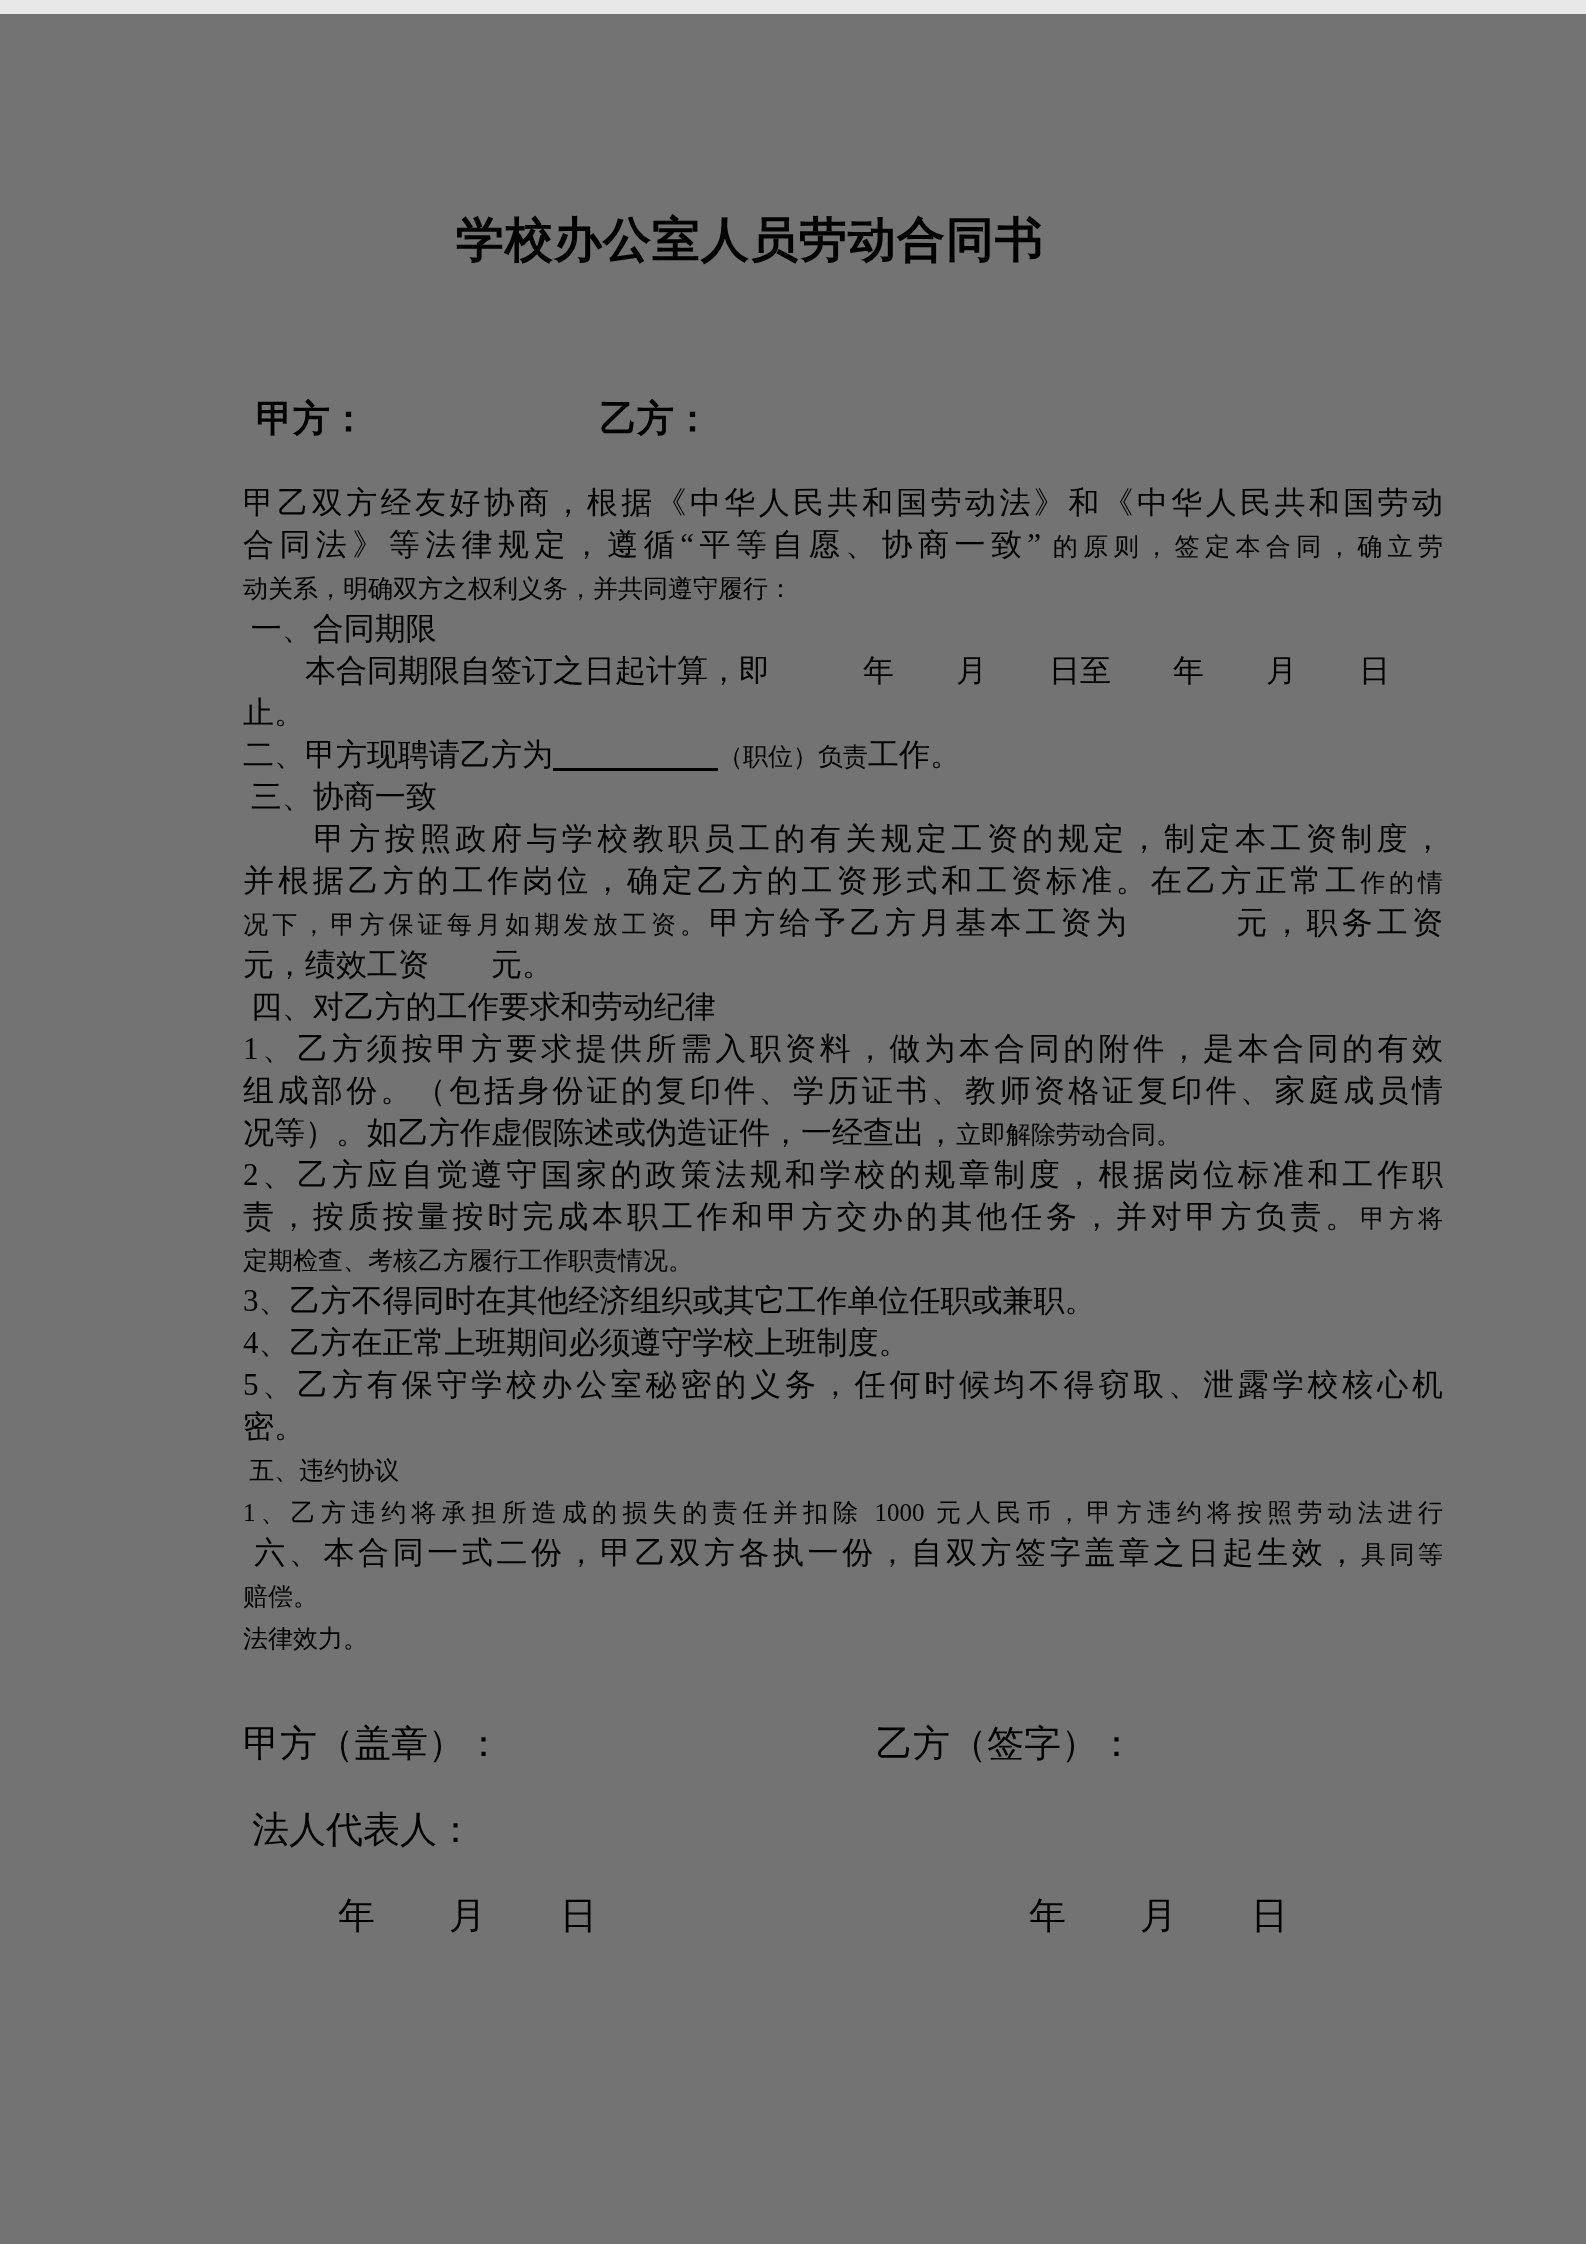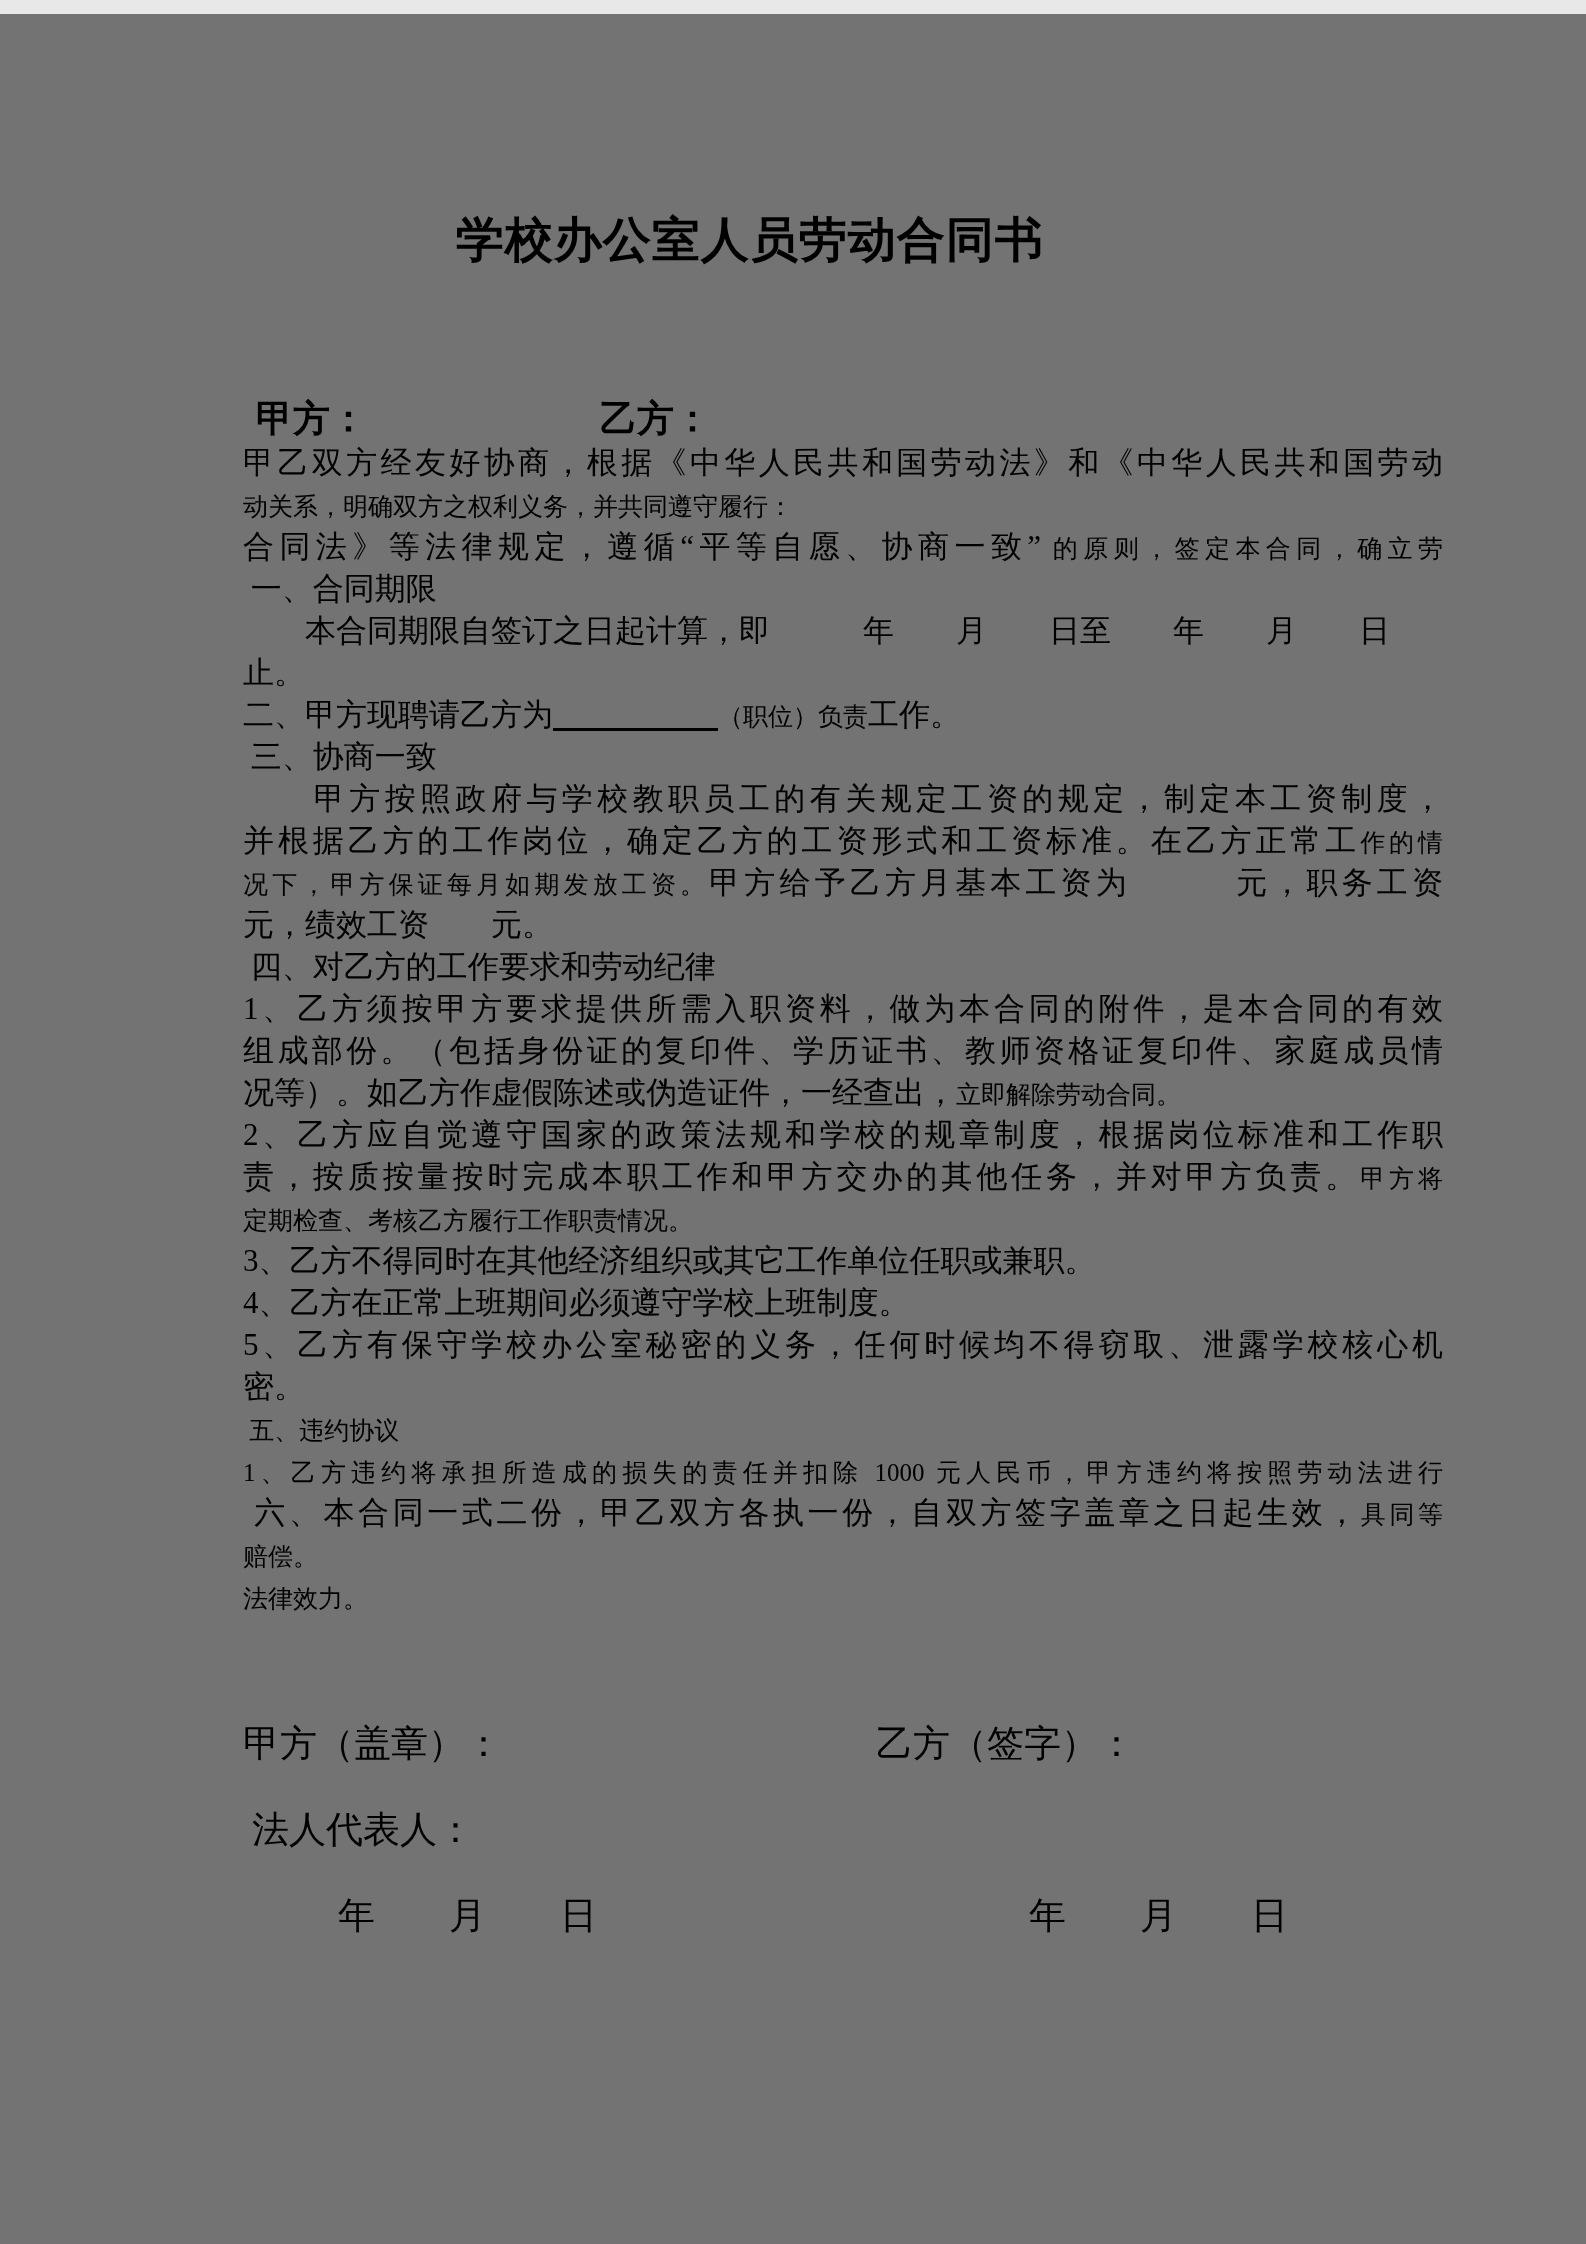--- a/index.html
+++ b/index.html
@@ -28,21 +28,21 @@
     font-family:"Liberation Sans","DejaVu Sans",sans-serif;
     font-weight:700;
     font-size:37px;
     line-height:1.1;
     white-space:nowrap;
   }
   .party-a-label{left:256px;}
   .party-b-label{left:600px;}
   .contract-body{
     position:absolute;
-    left:243px;top:428px;
+    left:243px;top:468px;
     width:1200px;
     font-size:31px;
     line-height:42px;
   }
   .line{
     height:42px;
     overflow:visible;
     white-space:pre-wrap;
   }
   .line.fill{
@@ -71,22 +71,22 @@
 <div class="page">
 
   <div class="doc-title">学校办公室人员劳动合同书</div>
 
   <div class="party-a-label">甲方：</div>
 
   <div class="party-b-label">乙方：</div>
 
   <div class="contract-body">
       <div class="line fill"><span>甲乙双方经友好协商，根据《中华人民共和国劳动法》和《中华人民共和国劳动</span></div>
+      <div class="line fill"><span>合同法》等法律规定，遵循“平等自愿、协商一致”</span><span class="small"> 的原则，签定本合同，确立劳</span></div>
       <div class="line"><span class="small">动关系，明确双方之权利义务，并共同遵守履行：</span></div>
-      <div class="line fill"><span>合同法》等法律规定，遵循“平等自愿、协商一致”</span><span class="small"> 的原则，签定本合同，确立劳</span></div>
       <div class="line"><span> 一、合同期限</span></div>
       <div class="line"><span>　　本合同期限自签订之日起计算，即　　　年　　月　　日至　　年　　月　　日</span></div>
       <div class="line"><span>止。</span></div>
       <div class="line"><span>二、甲方现聘请乙方为</span><span class="blank"></span><span class="small">（职位）负责</span><span>工作。</span></div>
       <div class="line"><span> 三、协商一致</span></div>
       <div class="line fill"><span>　　甲方按照政府与学校教职员工的有关规定工资的规定，制定本工资制度，</span></div>
       <div class="line fill"><span>并根据乙方的工作岗位，确定乙方的工资形式和工资标准。在乙方正常工</span><span class="small">作的情</span></div>
       <div class="line fill"><span class="small">况下，甲方保证每月如期发放工资。</span><span>甲方给予乙方月基本工资为　　　元，职务工资</span></div>
       <div class="line"><span>元，绩效工资　　元。</span></div>
       <div class="line"><span> 四、对乙方的工作要求和劳动纪律</span></div>

